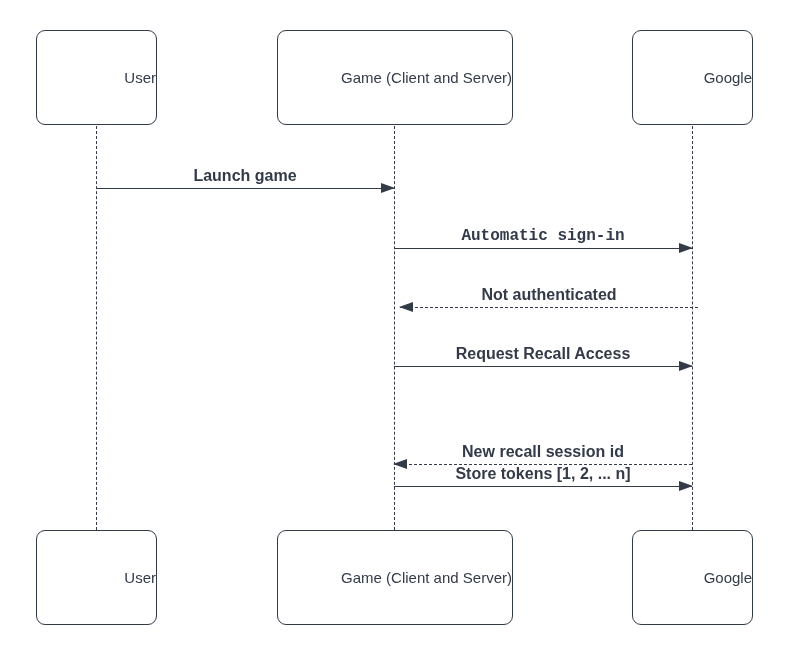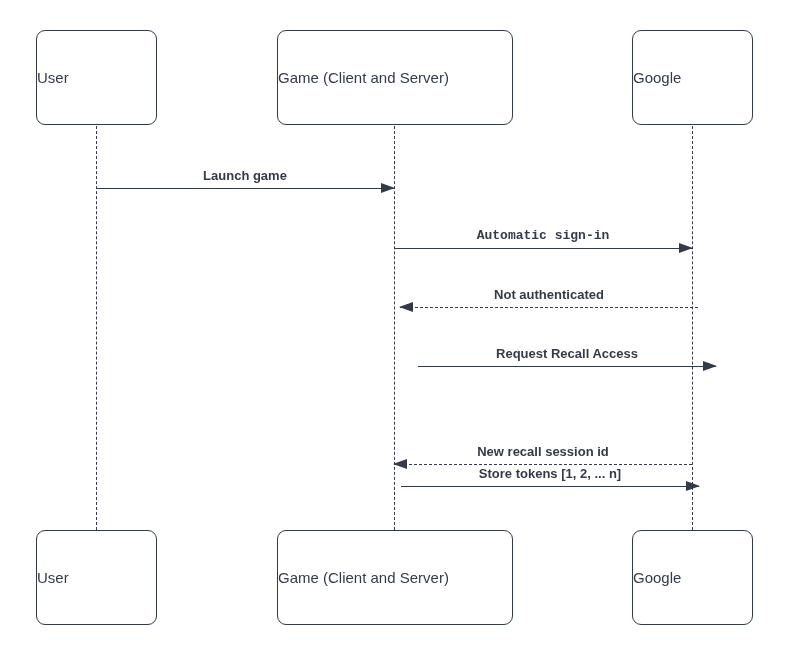--- a/index.html
+++ b/index.html
@@ -17,41 +17,41 @@
     overflow: hidden;
   }
   .actor-box {
     position: absolute;
     height: 95px;
     border: 1.5px solid #333b49;
     border-radius: 9px;
     background: #ffffff;
     display: flex;
     align-items: center;
-    justify-content: flex-start;
+    justify-content: flex-end;
     font-size: 15px;
     color: #333b49;
     box-sizing: border-box;
     z-index: 2;
   }
   .lifeline {
     position: absolute;
     width: 0;
     border-left: 1.5px dashed #333b49;
     z-index: 1;
   }
   .message {
     position: absolute;
     z-index: 3;
   }
   .msg-label {
     height: 16px;
     line-height: 16px;
     text-align: center;
-    font-size: 13px;
+    font-size: 16px;
     font-weight: bold;
     color: #333b49;
     margin-bottom: 4px;
     white-space: nowrap;
   }
   .msg-line {
     position: relative;
     height: 0;
   }
   .msg-line.solid  { border-top: 1.5px solid  #333b49; }
@@ -107,35 +107,35 @@
     </div>
   </div>
 
   <div class="message" style="left:400px; top:287px; width:298px;">
     <div class="msg-label">Not authenticated</div>
     <div class="msg-line dashed">
       <span class="arrowhead left"></span>
     </div>
   </div>
 
-  <div class="message" style="left:394px; top:346px; width:298px;margin-left:24px;">
+  <div class="message" style="left:394px; top:346px; width:298px;">
     <div class="msg-label">Request Recall Access</div>
     <div class="msg-line solid">
       <span class="arrowhead right"></span>
     </div>
   </div>
 
   <div class="message" style="left:394px; top:408px; width:298px;margin-top:36px;">
     <div class="msg-label">New recall session id</div>
     <div class="msg-line dashed">
       <span class="arrowhead left"></span>
     </div>
   </div>
 
-  <div class="message" style="left:394px; top:466px; width:298px;margin-left:7px;">
+  <div class="message" style="left:394px; top:466px; width:298px;">
     <div class="msg-label">Store tokens [1, 2, ... n]</div>
     <div class="msg-line solid">
       <span class="arrowhead right"></span>
     </div>
   </div>
 
   <div class="actor-box" style="left:36px;  top:530px; width:121px;">
     <span>User</span>
   </div>
   <div class="actor-box" style="left:277px; top:530px; width:236px;">

